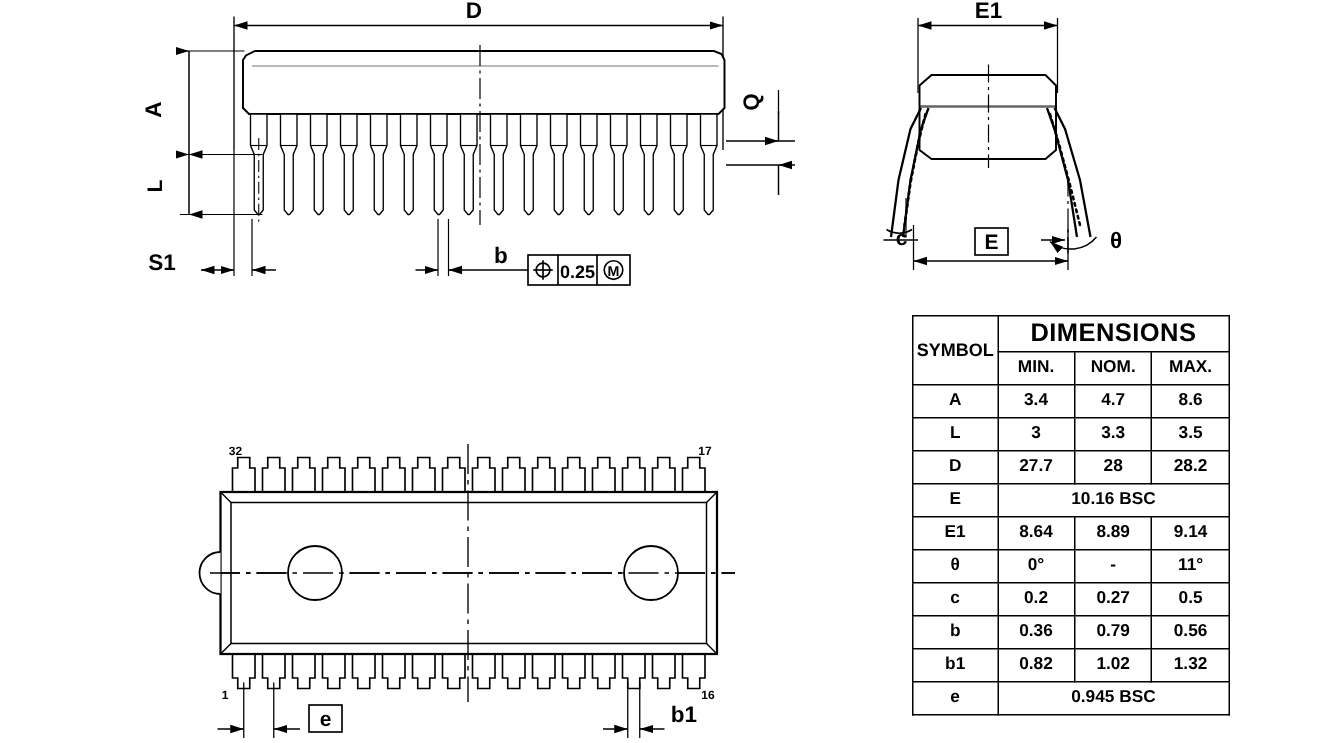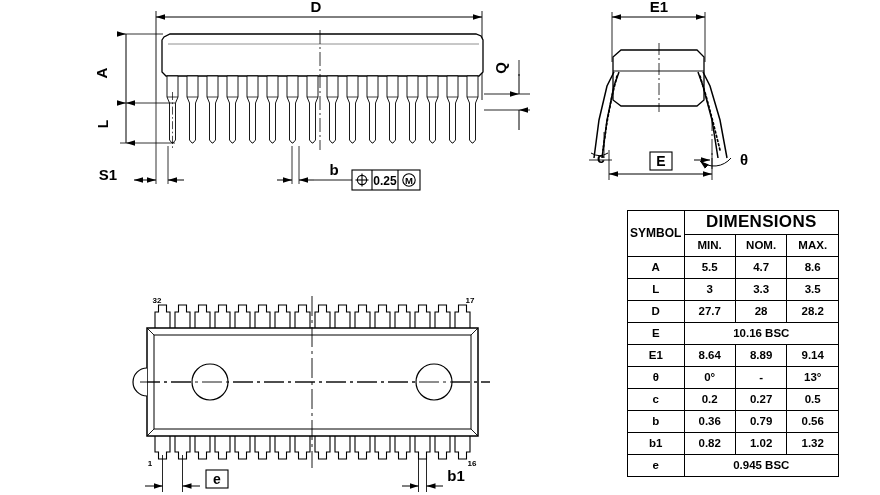--- a/index.html
+++ b/index.html
@@ -8,21 +8,21 @@
     width:880px;height:495px;position:relative;overflow:hidden;
     font-family:"Liberation Sans","DejaVu Sans",sans-serif;
     color:#000;
   }
   #root{position:absolute;left:0;top:0;width:880px;height:495px;}
   svg{display:block;}
   .lbl{font-family:"Liberation Sans","DejaVu Sans",sans-serif;font-weight:700;fill:#000;}
 
   
   #dim-table{
-    position:absolute;left:627px;top:210px;
+    position:absolute;left:608px;top:210px;
     width:212px;
     border-collapse:collapse;
     font-family:"Liberation Sans","DejaVu Sans",sans-serif;
     font-size:11.5px;font-weight:700;
     background:#fff;
   }
   #dim-table td,#dim-table th{
     border:1.4px solid #000;
     text-align:center;
     padding:2px 0 3px 0;
@@ -343,21 +343,21 @@
     </tr>
     <tr>
       <th class="c-v sub">MIN.</th>
       <th class="c-v sub">NOM.</th>
       <th class="c-v sub">MAX.</th>
     </tr>
   </thead>
   <tbody id="dim-table-body">
         <tr>
           <td class="c-sym">A</td>
-          <td class="c-v">5.5</td>
+          <td class="c-v">3.4</td>
           <td class="c-v">4.7</td>
           <td class="c-v">8.6</td>
         </tr>
         <tr>
           <td class="c-sym">L</td>
           <td class="c-v">3</td>
           <td class="c-v">3.3</td>
           <td class="c-v">3.5</td>
         </tr>
         <tr>
@@ -373,21 +373,21 @@
         <tr>
           <td class="c-sym">E1</td>
           <td class="c-v">8.64</td>
           <td class="c-v">8.89</td>
           <td class="c-v">9.14</td>
         </tr>
         <tr>
           <td class="c-sym">θ</td>
           <td class="c-v">0°</td>
           <td class="c-v">-</td>
-          <td class="c-v">13°</td>
+          <td class="c-v">11°</td>
         </tr>
         <tr>
           <td class="c-sym">c</td>
           <td class="c-v">0.2</td>
           <td class="c-v">0.27</td>
           <td class="c-v">0.5</td>
         </tr>
         <tr>
           <td class="c-sym">b</td>
           <td class="c-v">0.36</td>

